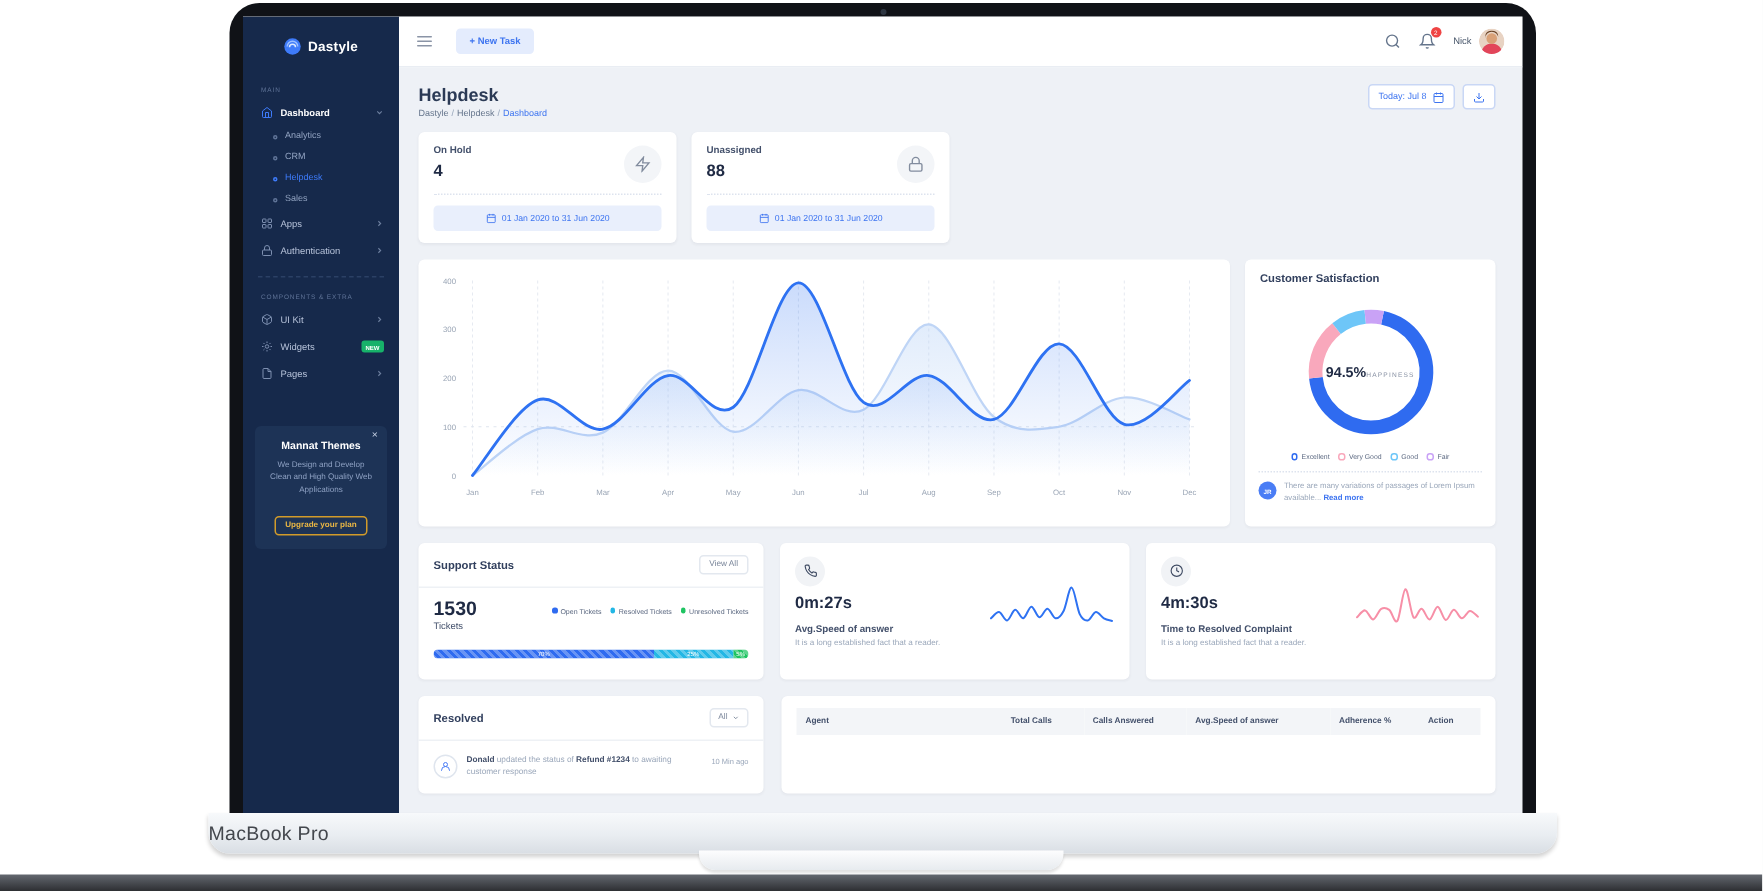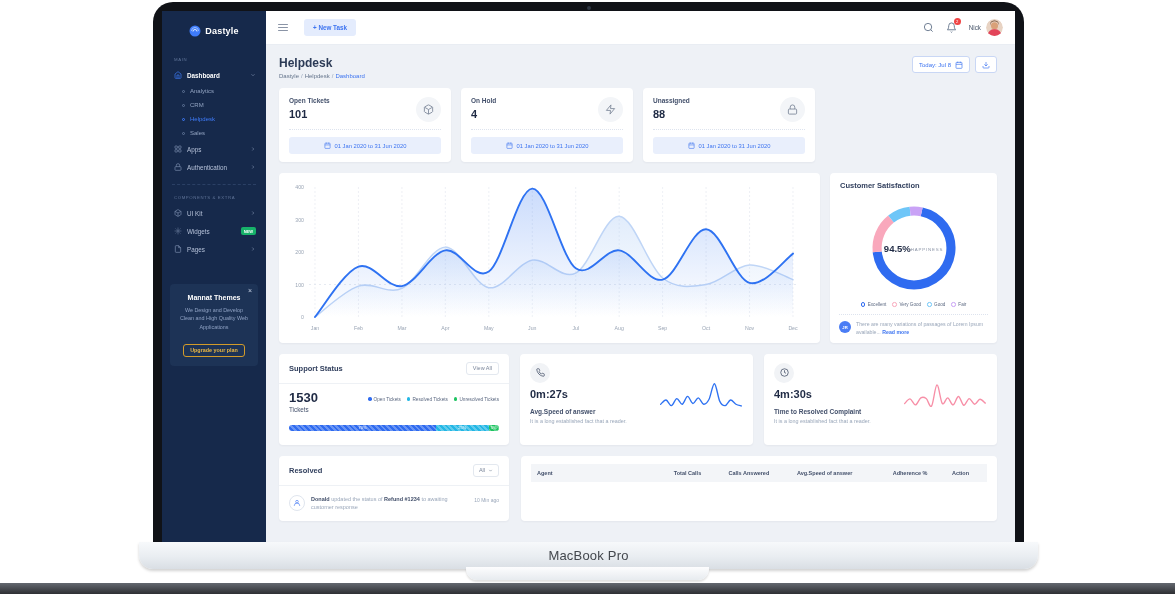--- a/index.html
+++ b/index.html
@@ -6,21 +6,21 @@
   html,body { background:#fff; font-family:"Liberation Sans", sans-serif; }
   #stage { position:relative; width:1175px; height:594px; background:#fff; overflow:hidden; }
 
   
   .laptop-screen { position:absolute; left:153px; top:2px; width:871px; height:540px;
     background:#101217; border-radius:20px 20px 0 0; padding:9px 9px 0; }
   .camera { position:absolute; top:4px; left:50%; transform:translateX(-50%);
     width:4px; height:4px; border-radius:50%; background:#2e3642; }
   .laptop-base { position:absolute; left:139px; top:542px; width:899px; height:27px;
     background:linear-gradient(180deg,#f7f9fb 0%,#e9edf1 55%,#d9dee4 100%);
-    border-radius:0 0 14px 14px; display:flex; align-items:center; justify-content:center;
+    border-radius:0 0 14px 14px; display:flex; align-items:center; 
     box-shadow:0 2px 3px rgba(0,0,0,.18); }
   .base-label { font-size:13px; color:#43474d; letter-spacing:.2px; }
   .laptop-notch { position:absolute; left:466px; top:567px; width:243px; height:13px;
     background:linear-gradient(180deg,#fdfdfe,#e7ebef); border-radius:0 0 11px 11px;
     box-shadow:0 2px 2px rgba(0,0,0,.12); }
   .floor { position:absolute; left:0; right:0; bottom:0; height:11px;
     background:linear-gradient(180deg,#565b63,#1b1d21); opacity:.92; }
 
   
   .screen { width:853px; height:531px; background:#eef1f6; display:flex; overflow:hidden; }
@@ -94,21 +94,21 @@
   .tickets-card { flex:1; min-width:0; }
   .card-head { display:flex; align-items:center; justify-content:space-between; padding:8px 10px; border-bottom:1px solid #eef1f5; }
   .card-title { font-size:7.5px; font-weight:bold; color:#32405e; }
   .select-btn { display:flex; align-items:center; gap:3px; border:1px solid #e3e8ef; color:#7a869a; font-size:5.5px;
     padding:2.5px 5px; border-radius:3px; background:#fff; cursor:pointer; font-family:inherit; }
   .select-btn .chev { width:5px; height:5px; }
   .viewall-btn { border:1px solid #e3e8ef; color:#7a869a; font-size:5.5px; padding:2.5px 6px; border-radius:3px;
     background:#fff; cursor:pointer; font-family:inherit; }
   .chart-body { padding:6px 6px 2px; }
 
-  .satisfaction-card { width:167px; flex-shrink:0; padding-bottom:6px; }
+  .satisfaction-card { width:167px; flex-shrink:0; padding-bottom:14px; }
   .donut-wrap { position:relative; width:96px; margin:8px auto 4px; }
   .donut-center { position:absolute; inset:0; display:flex; flex-direction:row; align-items:center; justify-content:center; }
   .donut-val { font-size:9.5px; font-weight:bold; color:#1f2a44; }
   .donut-lbl { font-size:4.4px; letter-spacing:.8px; color:#8a93a5; margin-top:2px; }
   .cs-legend { display:flex; justify-content:center; gap:6px; padding:2px 4px 0; }
   .cs-legend .li { display:flex; align-items:center; gap:2.5px; font-size:4.6px; color:#5b6880; }
   .ring-dot { width:4.5px; height:4.5px; border-radius:50%; border:1.4px solid currentColor; }
   .cs-sep { border-top:1px dotted #dde3ee; margin:7px 9px 6px; }
   .cs-note { display:flex; gap:5px; padding:0 9px; align-items:flex-start; }
   .jr-badge { width:12px; height:12px; border-radius:50%; background:#4a7df5; color:#fff; font-size:4.2px; font-weight:bold;
@@ -325,38 +325,20 @@
                 <svg class="ic" viewBox="0 0 24 24" fill="none" stroke="currentColor" stroke-width="2">
                     <path d="M21 15v4a2 2 0 0 1-2 2H5a2 2 0 0 1-2-2v-4"></path>
                     <path d="m7 10 5 5 5-5"></path>
                     <path d="M12 15V3"></path>
                   </svg>
               </button>
             </div>
           </div>
 
           <div class="stat-grid">
-            <div class="card stat-card">
-              <div class="stat-label">Open Tickets</div>
-              <div class="stat-value">101</div>
-              <div class="stat-icon">
-                  <svg viewBox="0 0 24 24" fill="none" stroke="currentColor" stroke-width="2">
-                    <path d="M21 16V8a2 2 0 0 0-1-1.73l-7-4a2 2 0 0 0-2 0l-7 4A2 2 0 0 0 3 8v8a2 2 0 0 0 1 1.73l7 4a2 2 0 0 0 2 0l7-4A2 2 0 0 0 21 16z"></path>
-                    <path d="M3.3 7 12 12l8.7-5M12 22V12"></path>
-                  </svg>
-                </div>
-              <div class="stat-sep"></div>
-              <div class="date-pill">
-                <svg class="ic" viewBox="0 0 24 24" fill="none" stroke="currentColor" stroke-width="2">
-                    <rect x="3" y="4" width="18" height="18" rx="2"></rect>
-                    <path d="M16 2v4M8 2v4M3 10h18"></path>
-                  </svg>
-                <span>01 Jan 2020 to 31 Jun 2020</span>
-              </div>
-            </div>
             <div class="card stat-card">
               <div class="stat-label">On Hold</div>
               <div class="stat-value">4</div>
               <div class="stat-icon">
                   <svg viewBox="0 0 24 24" fill="none" stroke="currentColor" stroke-width="2">
                     <path d="M13 2 3 14h9l-1 8 10-12h-9l1-8z"></path>
                   </svg>
                 </div>
               <div class="stat-sep"></div>
               <div class="date-pill">

